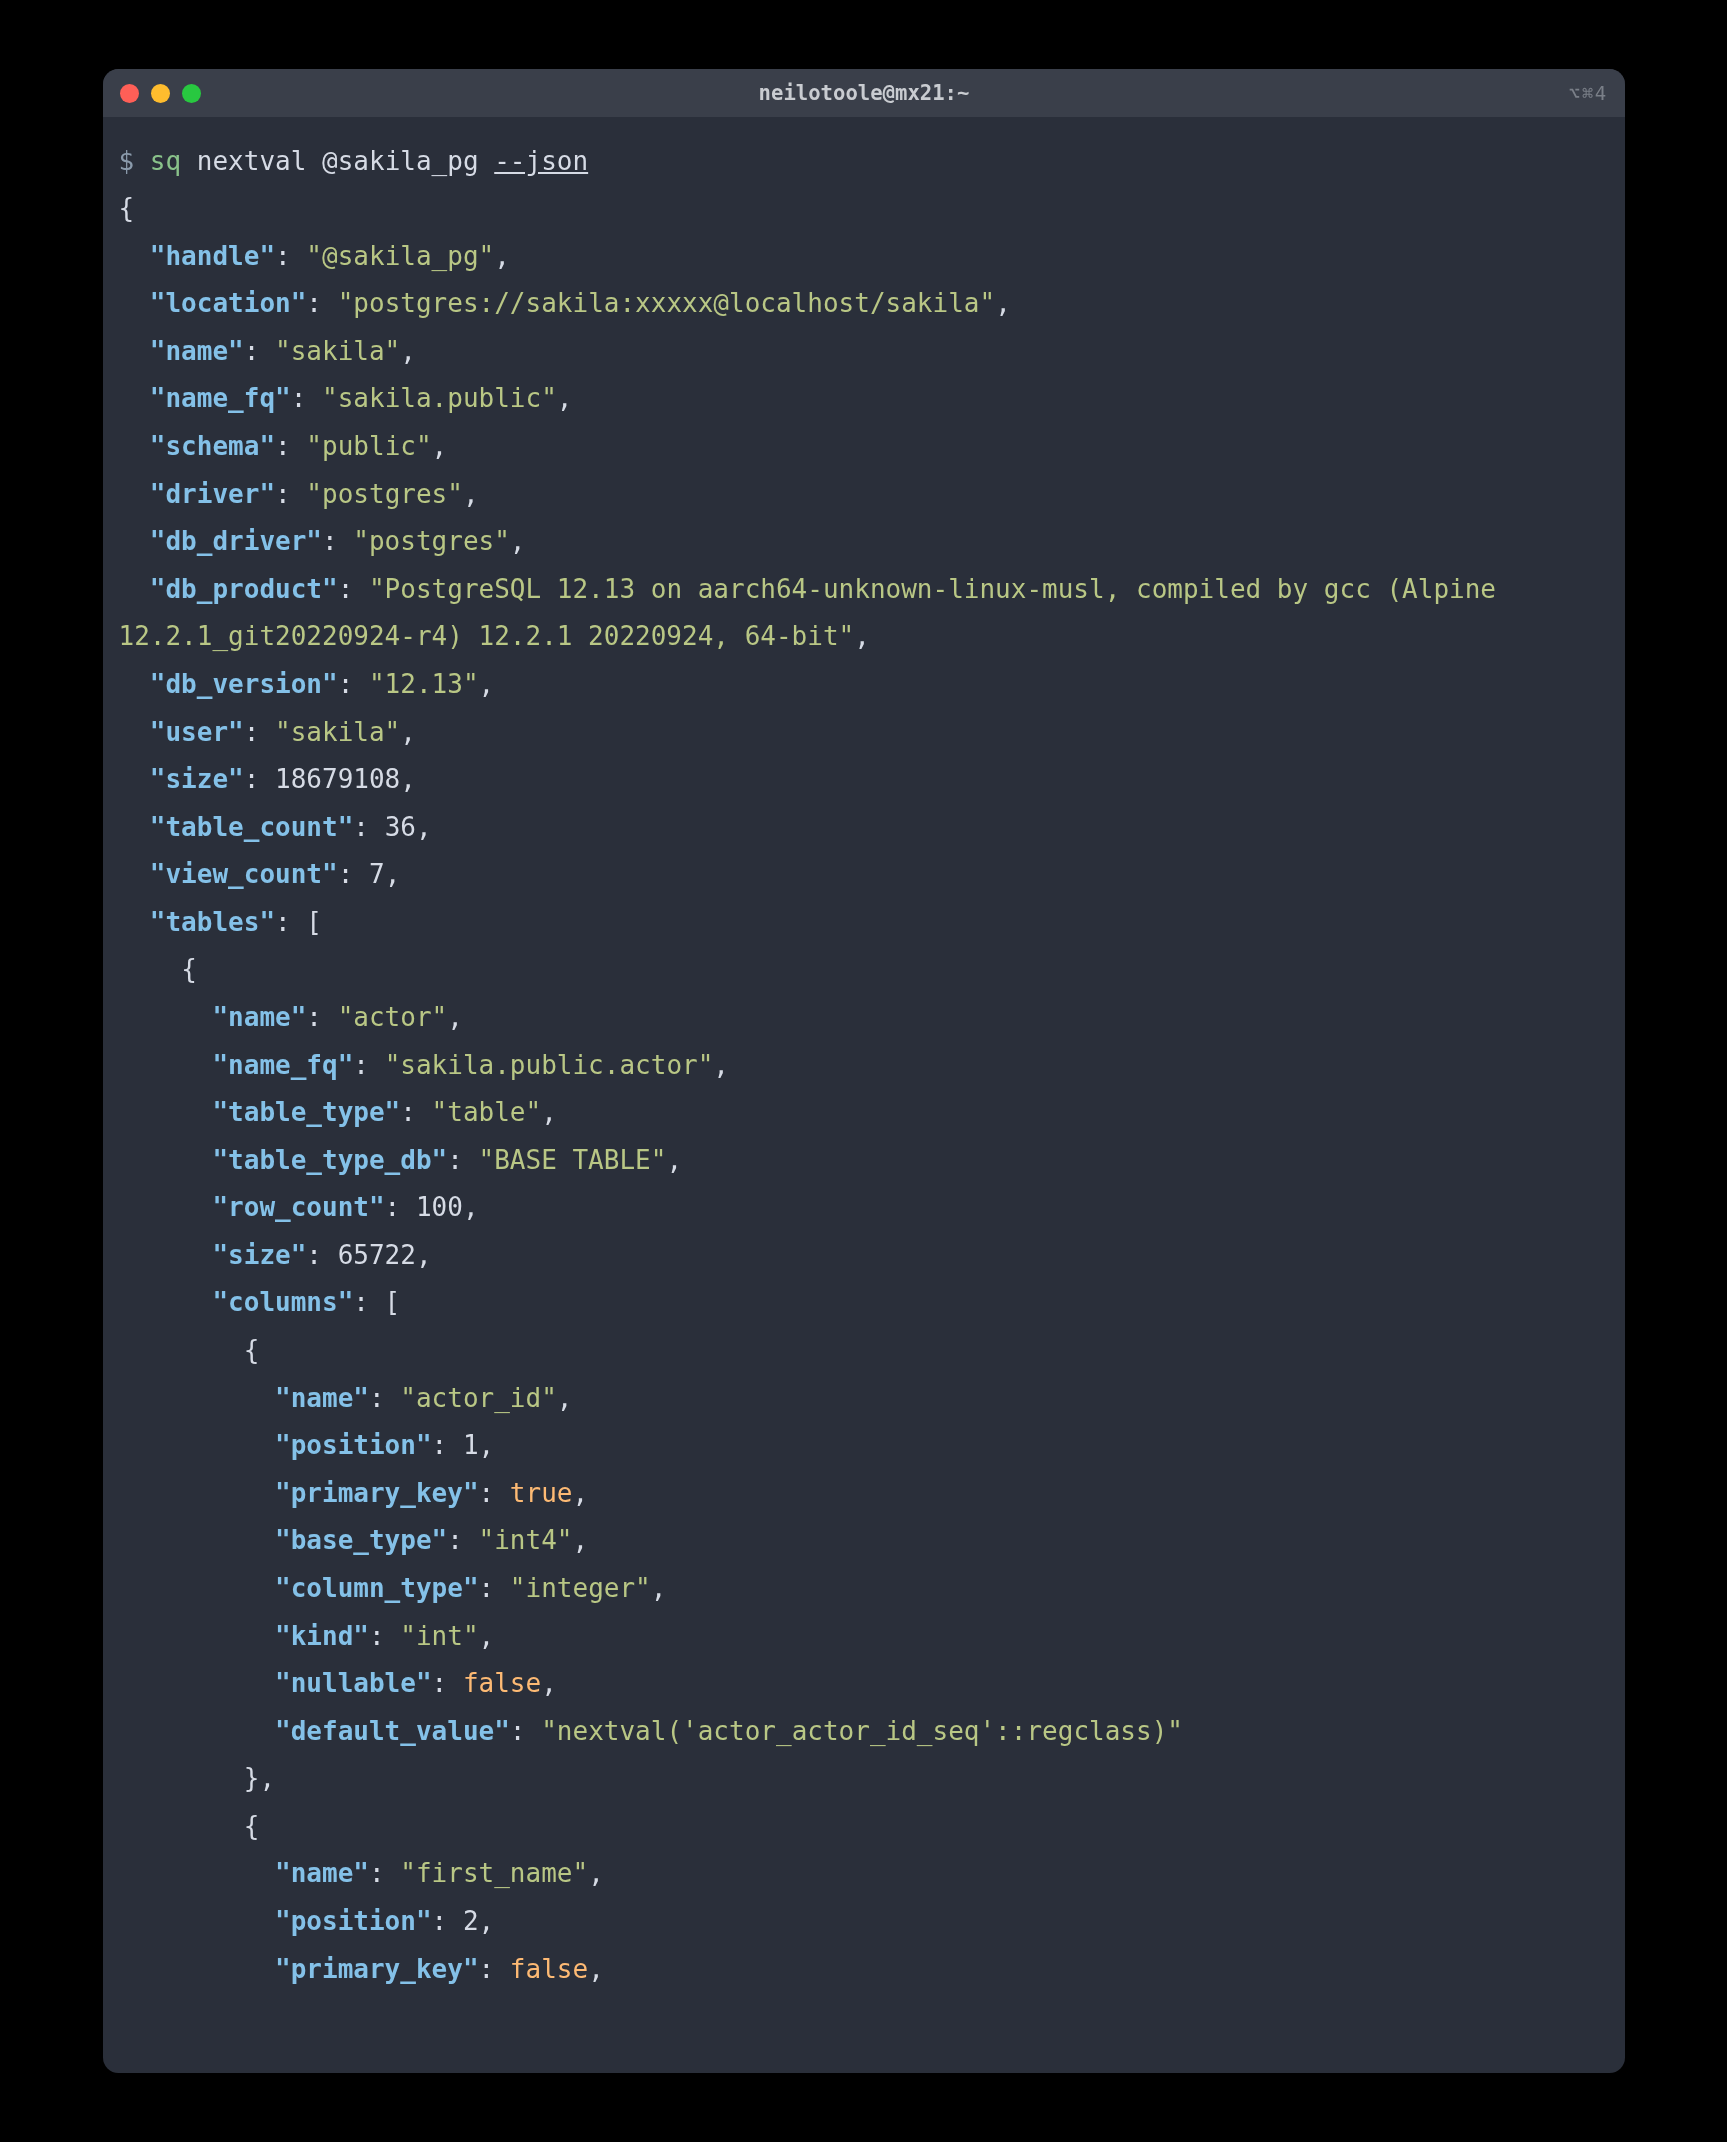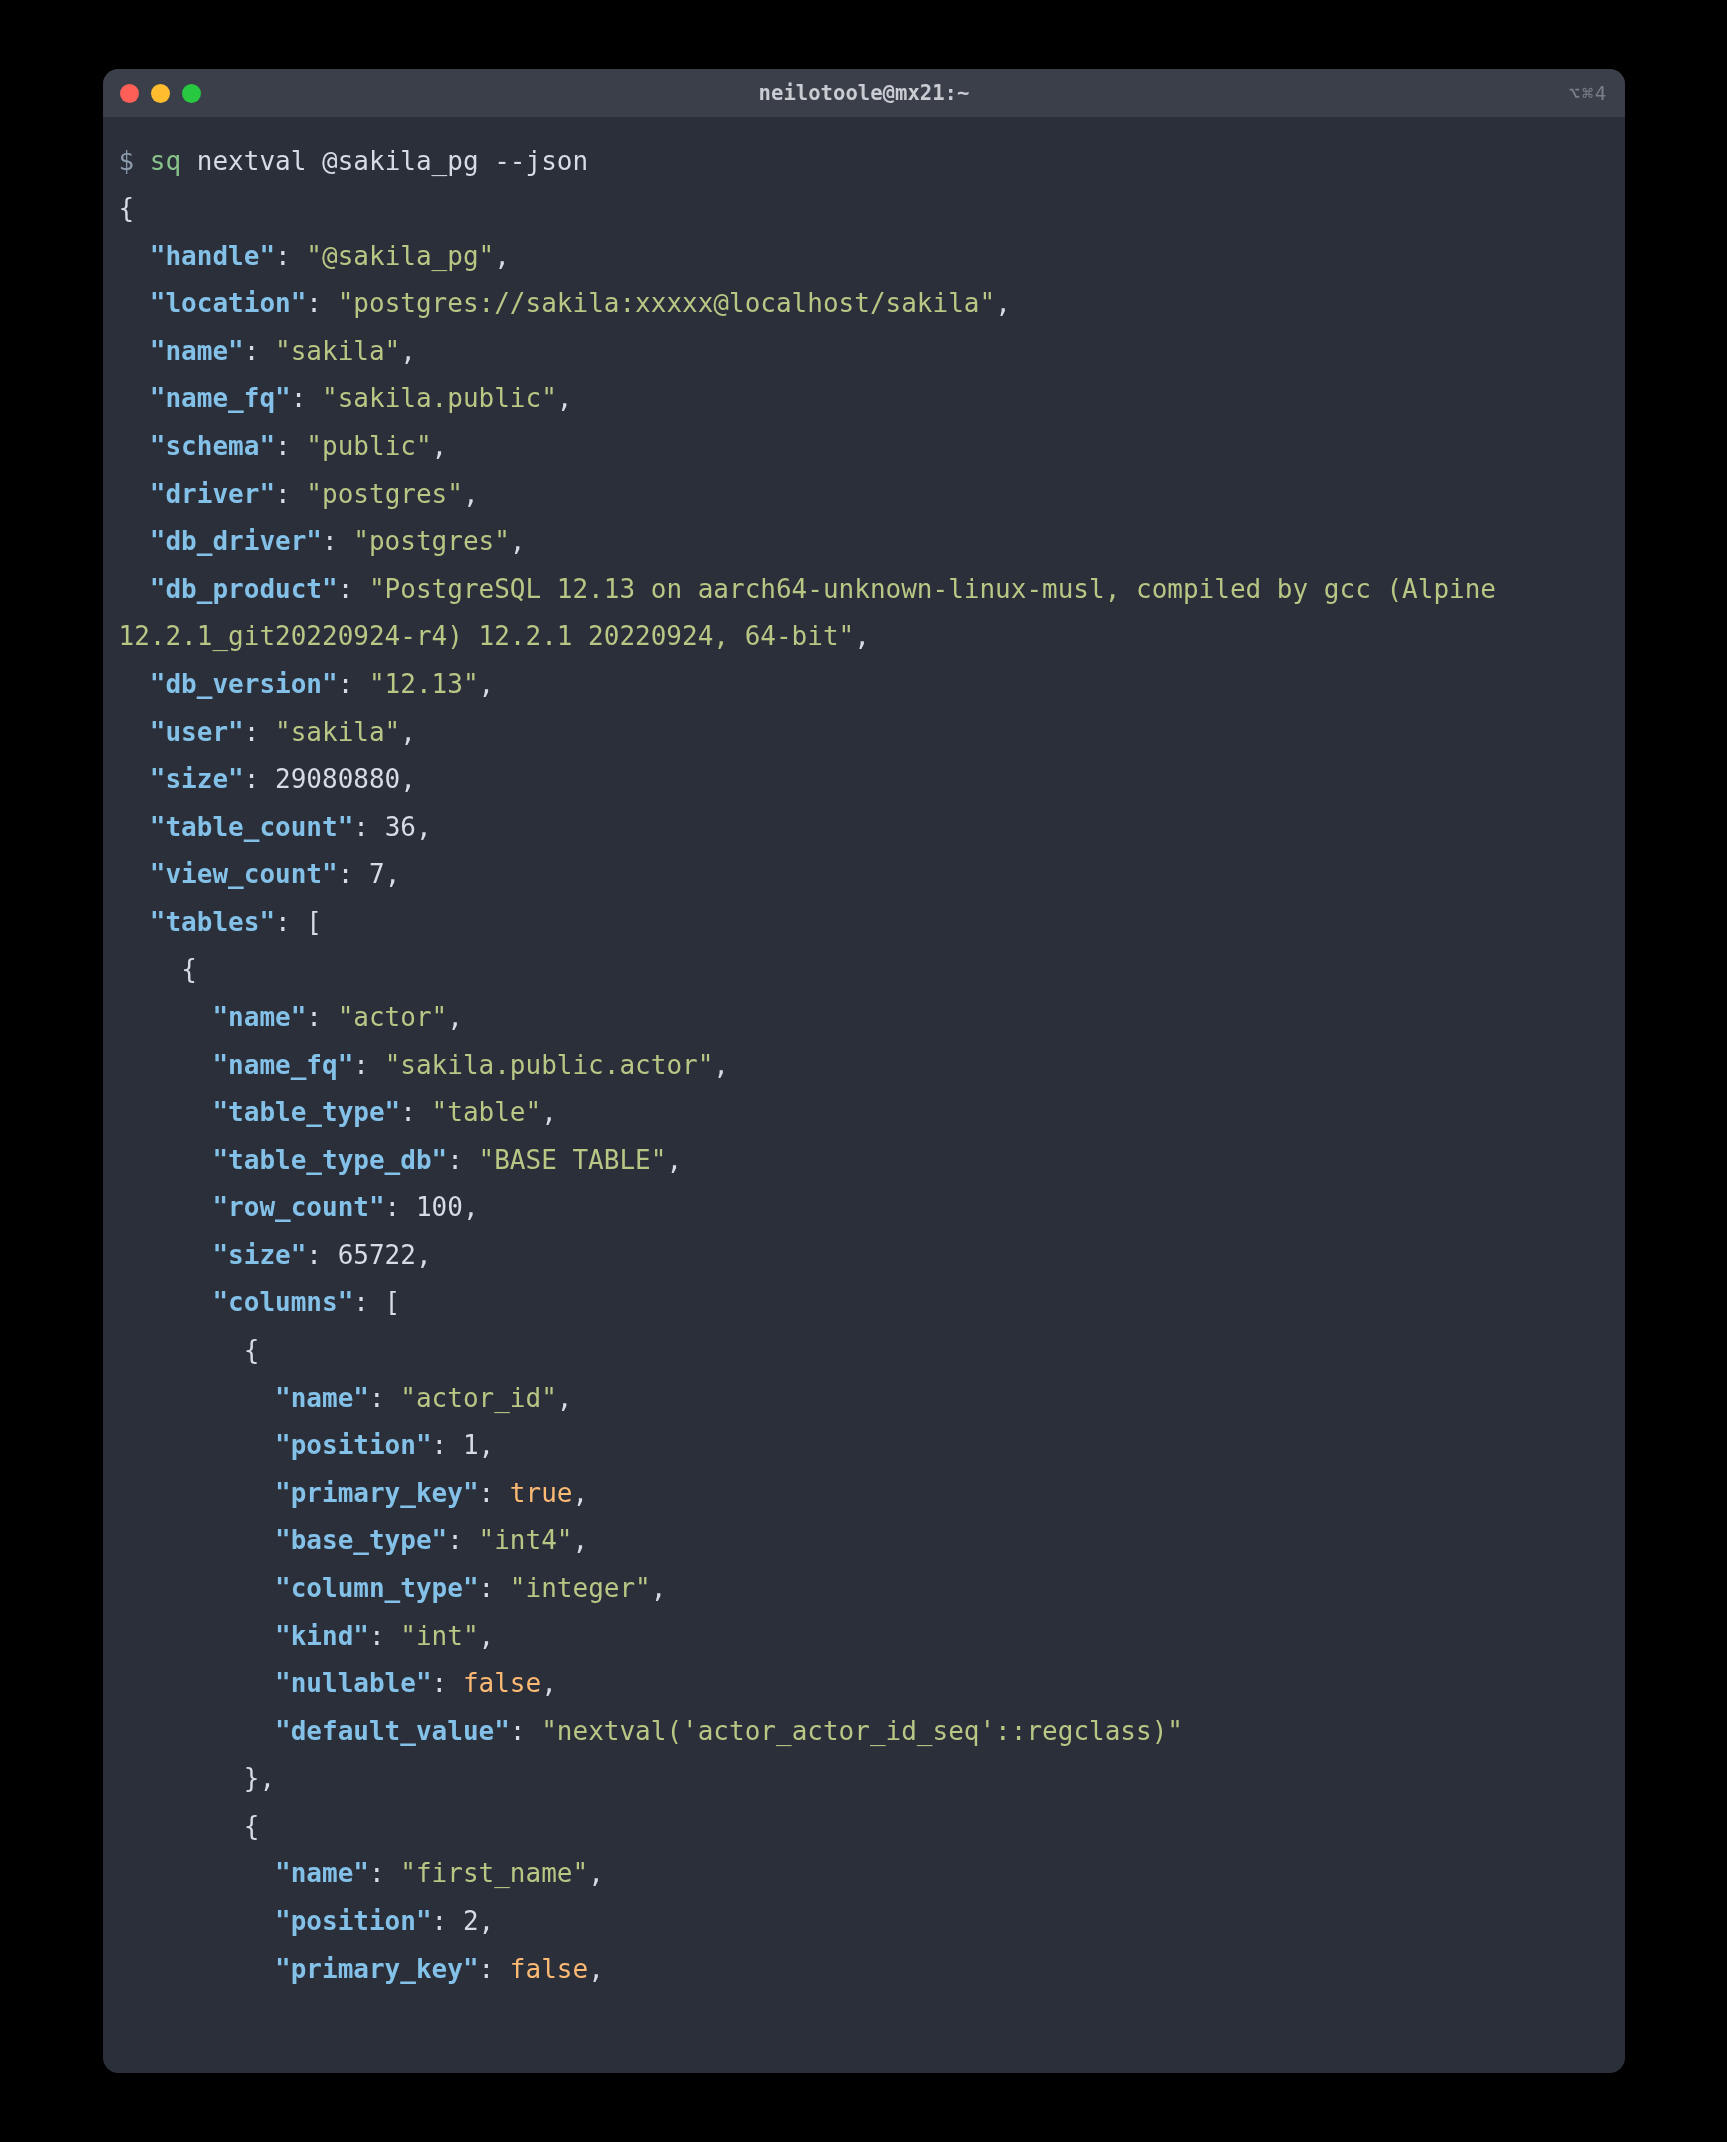--- a/index.html
+++ b/index.html
@@ -50,21 +50,21 @@
     font-family: inherit;
     font-size: 26px;
     line-height: 1.83;
     color: #d6dbe5;
     white-space: pre-wrap;
     word-break: break-word;
   }
   .prompt { color: #8a9aab; }
   .cmd { color: #89c28a; margin-top: 6px; }
   .arg { color: #d6dbe5; }
-  .flag { color: #d6dbe5; }
+  .flag { color: #d6dbe5; text-decoration: underline; }
   .key { color: #84c1e8; font-weight: 600; }
   .str { color: #b9c785; }
   .num { color: #d6dbe5; }
   .bool { color: #fdba74; }
   .punct { color: #d6dbe5; }
 </style>
 </head>
 <body>
 
 <div class="window">
@@ -84,21 +84,21 @@
   <span class="key">"handle"</span><span class="punct">: </span><span class="str">"@sakila_pg"</span><span class="punct">,</span>
   <span class="key">"location"</span><span class="punct">: </span><span class="str">"postgres://sakila:xxxxx@localhost/sakila"</span><span class="punct">,</span>
   <span class="key">"name"</span><span class="punct">: </span><span class="str">"sakila"</span><span class="punct">,</span>
   <span class="key">"name_fq"</span><span class="punct">: </span><span class="str">"sakila.public"</span><span class="punct">,</span>
   <span class="key">"schema"</span><span class="punct">: </span><span class="str">"public"</span><span class="punct">,</span>
   <span class="key">"driver"</span><span class="punct">: </span><span class="str">"postgres"</span><span class="punct">,</span>
   <span class="key">"db_driver"</span><span class="punct">: </span><span class="str">"postgres"</span><span class="punct">,</span>
   <span class="key">"db_product"</span><span class="punct">: </span><span class="str">"PostgreSQL 12.13 on aarch64-unknown-linux-musl, compiled by gcc (Alpine 12.2.1_git20220924-r4) 12.2.1 20220924, 64-bit"</span><span class="punct">,</span>
   <span class="key">"db_version"</span><span class="punct">: </span><span class="str">"12.13"</span><span class="punct">,</span>
   <span class="key">"user"</span><span class="punct">: </span><span class="str">"sakila"</span><span class="punct">,</span>
-  <span class="key">"size"</span><span class="punct">: </span><span class="num">29080880</span><span class="punct">,</span>
+  <span class="key">"size"</span><span class="punct">: </span><span class="num">18679108</span><span class="punct">,</span>
   <span class="key">"table_count"</span><span class="punct">: </span><span class="num">36</span><span class="punct">,</span>
   <span class="key">"view_count"</span><span class="punct">: </span><span class="num">7</span><span class="punct">,</span>
   <span class="key">"tables"</span><span class="punct">: [</span>
     <span class="punct">{</span>
       <span class="key">"name"</span><span class="punct">: </span><span class="str">"actor"</span><span class="punct">,</span>
       <span class="key">"name_fq"</span><span class="punct">: </span><span class="str">"sakila.public.actor"</span><span class="punct">,</span>
       <span class="key">"table_type"</span><span class="punct">: </span><span class="str">"table"</span><span class="punct">,</span>
       <span class="key">"table_type_db"</span><span class="punct">: </span><span class="str">"BASE TABLE"</span><span class="punct">,</span>
       <span class="key">"row_count"</span><span class="punct">: </span><span class="num">100</span><span class="punct">,</span>
       <span class="key">"size"</span><span class="punct">: </span><span class="num">65722</span><span class="punct">,</span>

